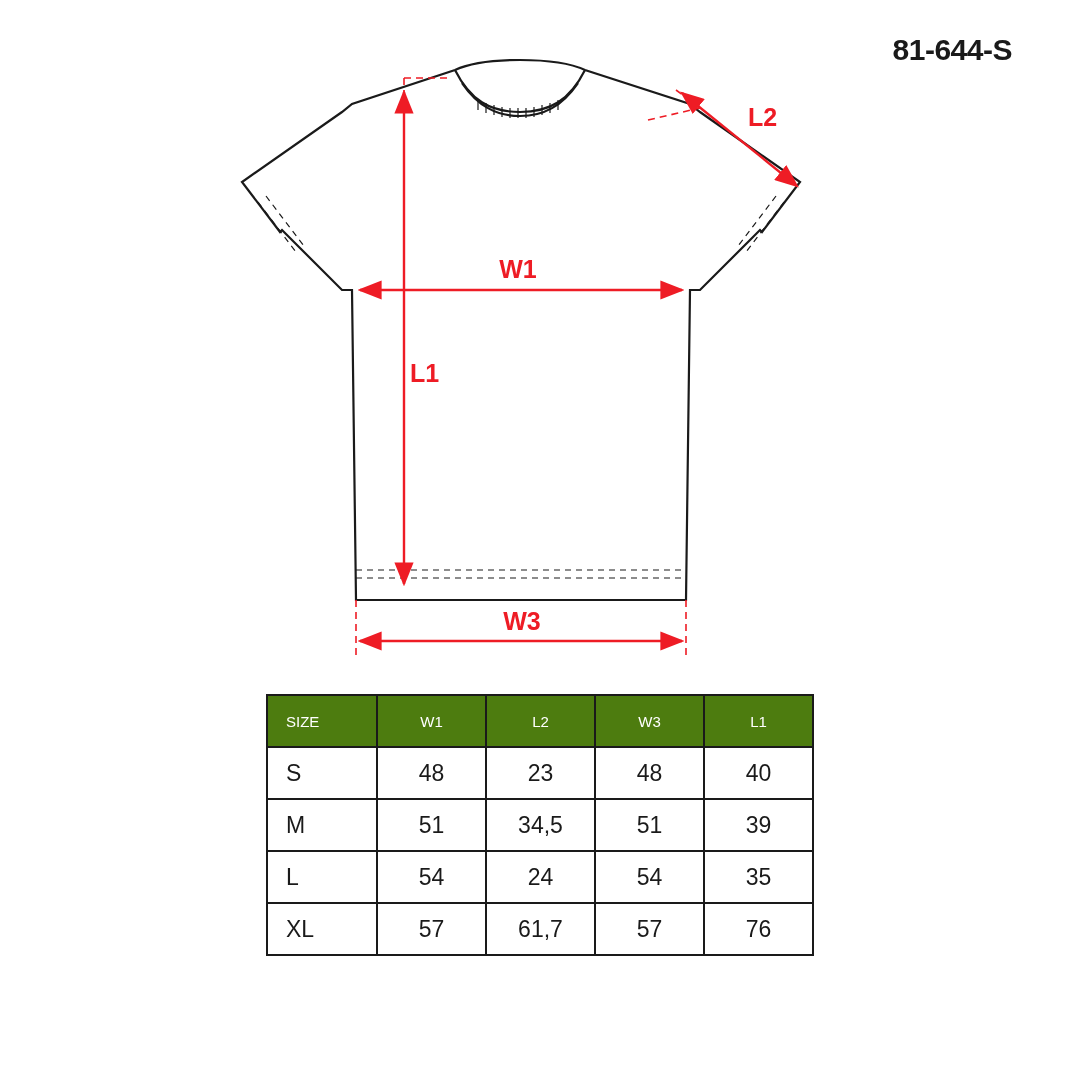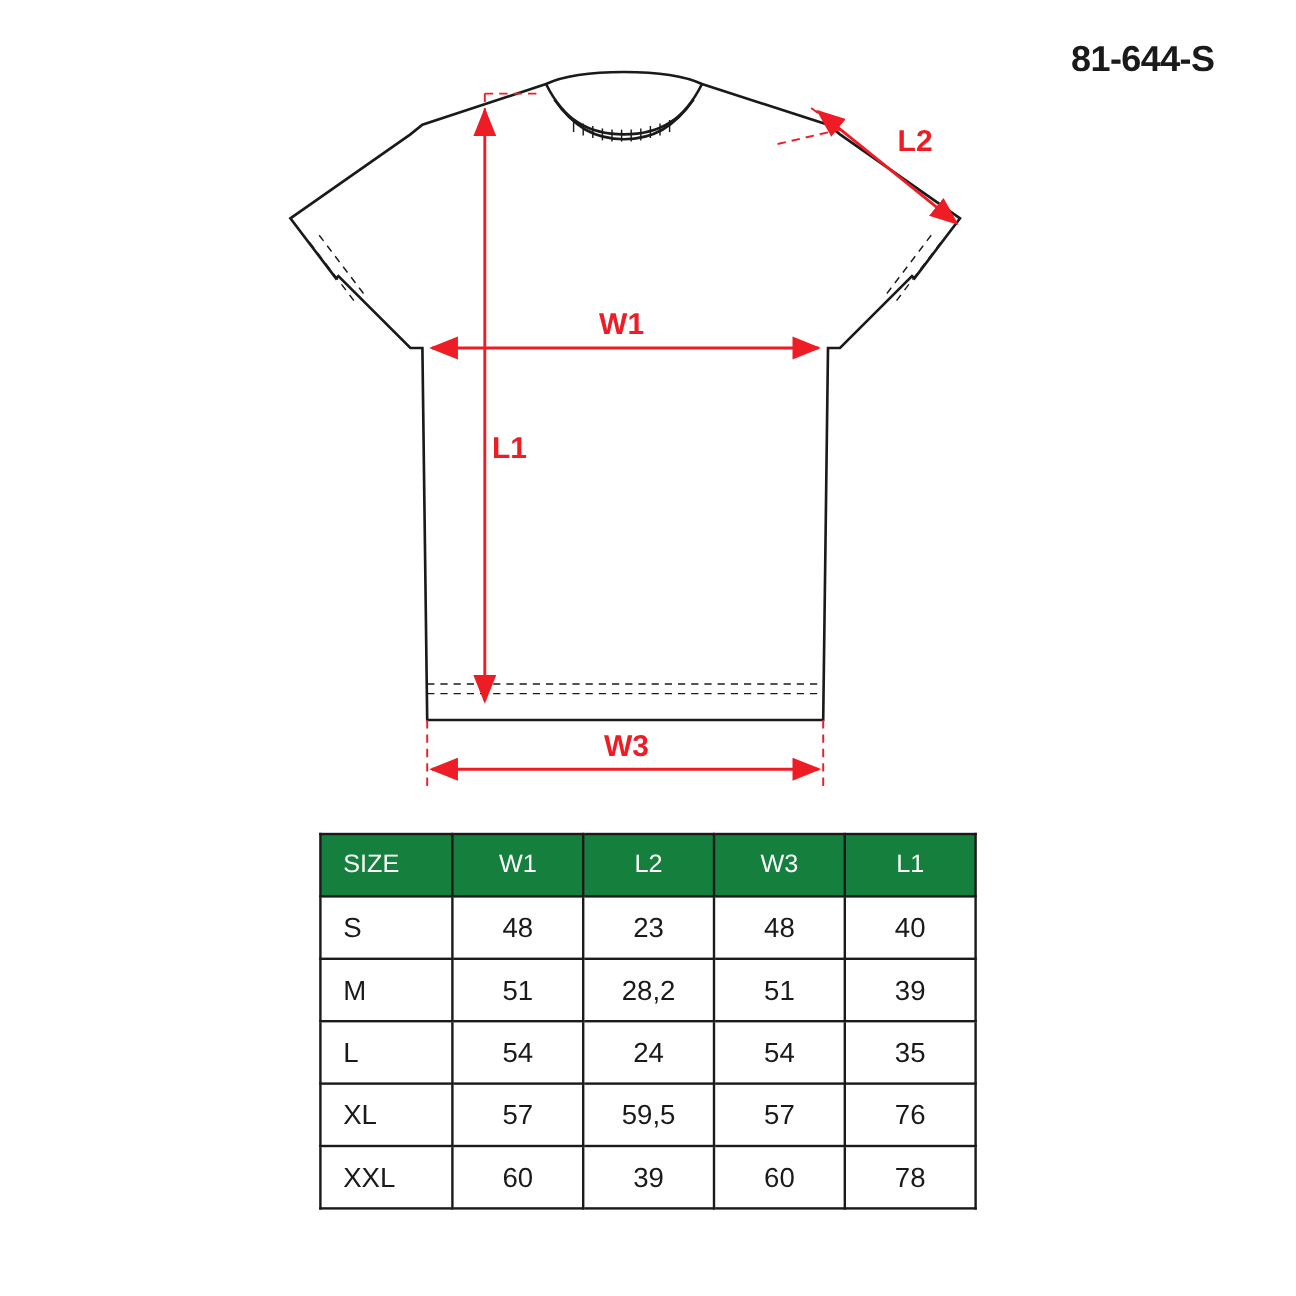--- a/index.html
+++ b/index.html
@@ -46,24 +46,24 @@
   .size-table th, .size-table td {
     border: 2px solid #1a1a1a;
     height: 50px;
     text-align: center;
     font-size: 23px;
     color: #1a1a1a;
     font-weight: normal;
     padding: 0;
   }
   .size-table thead th {
-    background: #15803d;
+    background: #4d7c0f;
     color: #ffffff;
     font-weight: normal;
-    font-size: 21px;
+    font-size: 15px;
     height: 50px;
   }
   .size-table thead th.left-cell,
   .size-table tbody td.left-cell {
     text-align: left;
     padding-left: 18px;
   }
   .size-table col.c0 { width: 110px; }
   .size-table col.c1 { width: 109px; }
   .size-table col.c2 { width: 109px; }
@@ -192,41 +192,34 @@
       <tr>
         <td class="left-cell">S</td>
         <td>48</td>
         <td>23</td>
         <td>48</td>
         <td>40</td>
       </tr>
       <tr>
         <td class="left-cell">M</td>
         <td>51</td>
-        <td>28,2</td>
+        <td>34,5</td>
         <td>51</td>
         <td>39</td>
       </tr>
       <tr>
         <td class="left-cell">L</td>
         <td>54</td>
         <td>24</td>
         <td>54</td>
         <td>35</td>
       </tr>
       <tr>
         <td class="left-cell">XL</td>
         <td>57</td>
-        <td>59,5</td>
+        <td>61,7</td>
         <td>57</td>
         <td>76</td>
       </tr>
-      <tr>
-        <td class="left-cell">XXL</td>
-        <td>60</td>
-        <td>39</td>
-        <td>60</td>
-        <td>78</td>
-      </tr>
     </tbody>
   </table>
 
 </div>
 
 </body></html>

